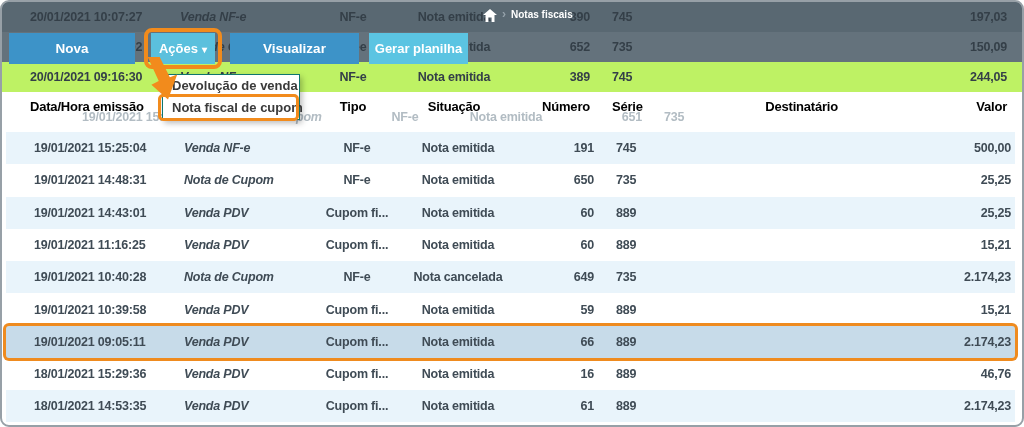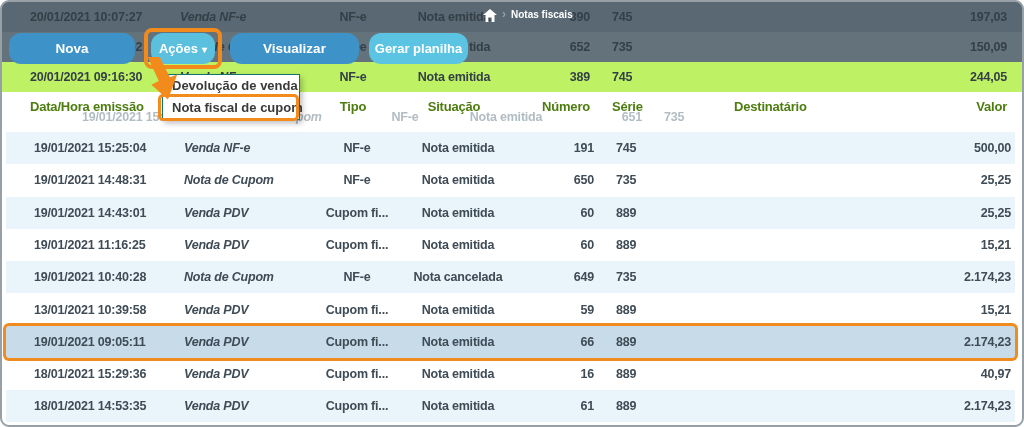--- a/index.html
+++ b/index.html
@@ -20,35 +20,35 @@
     position:absolute;top:50%;transform:translateY(-50%);
     font-size:12.5px;font-weight:bold;letter-spacing:-0.2px;white-space:nowrap;
     color:#3f4b55;
   }
   .c-date {left:28px; width:150px;text-align:left;}
   .c-op   {left:178px;width:135px;text-align:left;font-style:italic;}
   .c-tipo {left:295px;width:112px;text-align:center;}
   .c-sit  {left:388px;width:128px;text-align:center;}
   .c-num  {left:500px;width:88px; text-align:right;}
   .c-serie{left:610px;width:62px; text-align:left;}
-  .c-dest {left:732px;width:160px;text-align:left;}
+  .c-dest {left:676px;width:160px;text-align:right;}
   .c-valor{left:853px;width:152px;text-align:right;}
   
   .thead{position:absolute;top:90px;left:0;right:0;height:28px;z-index:3;}
-  .thead .cell{color:#4d7c0f;font-size:13px;}
+  .thead .cell{color:#000000;font-size:13px;}
   .ghostrow{position:absolute;top:101px;left:14px;right:0;height:28px;z-index:2;padding-left:38px;}
   .ghostrow .cell{color:#b2bcc3;}
   
   .row{position:absolute;left:4px;right:7px;height:32px;z-index:2;}
   .row.stripe{background:#e9f4fb;}
   .row.selected{background:#c7dbe9;box-shadow:0 0 0 3px #ef8b1f;border-radius:3px;z-index:4;}
   
   .btn{
     position:absolute;top:31px;height:31px;line-height:31px;z-index:6;
-    border:none;border-radius:12px;color:#fff;font-weight:bold;font-size:13.5px;
+    border:none;border-radius:0;color:#fff;font-weight:bold;font-size:13.5px;
     font-family:"Liberation Sans",sans-serif;text-align:center;padding:0;cursor:pointer;
   }
   .btn-nova{left:7px;width:126px;background:#3d93c8;}
   .btn-acoes{left:149px;width:64px;background:#5bc0dd;font-size:13px;}
   .btn-visualizar{left:228px;width:129px;background:#3d93c8;}
   .btn-gerar{left:367px;width:99px;background:#5bc4e2;font-size:13px;}
   .caret{font-size:10px;margin-left:4px;}
   .acoes-outline{
     position:absolute;left:142px;top:26px;width:78px;height:41px;box-sizing:border-box;
     border:4px solid #f28b1c;border-radius:8px;z-index:7;pointer-events:none;
@@ -200,21 +200,21 @@
     <span class="cell c-date">19/01/2021 10:40:28</span>
     <span class="cell c-op">Nota de Cupom</span>
     <span class="cell c-tipo">NF-e</span>
     <span class="cell c-sit">Nota cancelada</span>
     <span class="cell c-num">649</span>
     <span class="cell c-serie">735</span>
     <span class="cell c-dest"></span>
     <span class="cell c-valor">2.174,23</span>
   </div>
       <div class="row" style="top: 291.5px;">
-    <span class="cell c-date">13/01/2021 10:39:58</span>
+    <span class="cell c-date">19/01/2021 10:39:58</span>
     <span class="cell c-op">Venda PDV</span>
     <span class="cell c-tipo">Cupom fi...</span>
     <span class="cell c-sit">Nota emitida</span>
     <span class="cell c-num">59</span>
     <span class="cell c-serie">889</span>
     <span class="cell c-dest"></span>
     <span class="cell c-valor">15,21</span>
   </div>
       <div class="row stripe selected" style="top: 323.8px;">
     <span class="cell c-date">19/01/2021 09:05:11</span>
@@ -227,21 +227,21 @@
     <span class="cell c-valor">2.174,23</span>
   </div>
       <div class="row" style="top: 356.1px;">
     <span class="cell c-date">18/01/2021 15:29:36</span>
     <span class="cell c-op">Venda PDV</span>
     <span class="cell c-tipo">Cupom fi...</span>
     <span class="cell c-sit">Nota emitida</span>
     <span class="cell c-num">16</span>
     <span class="cell c-serie">889</span>
     <span class="cell c-dest"></span>
-    <span class="cell c-valor">40,97</span>
+    <span class="cell c-valor">46,76</span>
   </div>
       <div class="row stripe" style="top: 388.4px;">
     <span class="cell c-date">18/01/2021 14:53:35</span>
     <span class="cell c-op">Venda PDV</span>
     <span class="cell c-tipo">Cupom fi...</span>
     <span class="cell c-sit">Nota emitida</span>
     <span class="cell c-num">61</span>
     <span class="cell c-serie">889</span>
     <span class="cell c-dest"></span>
     <span class="cell c-valor">2.174,23</span>

